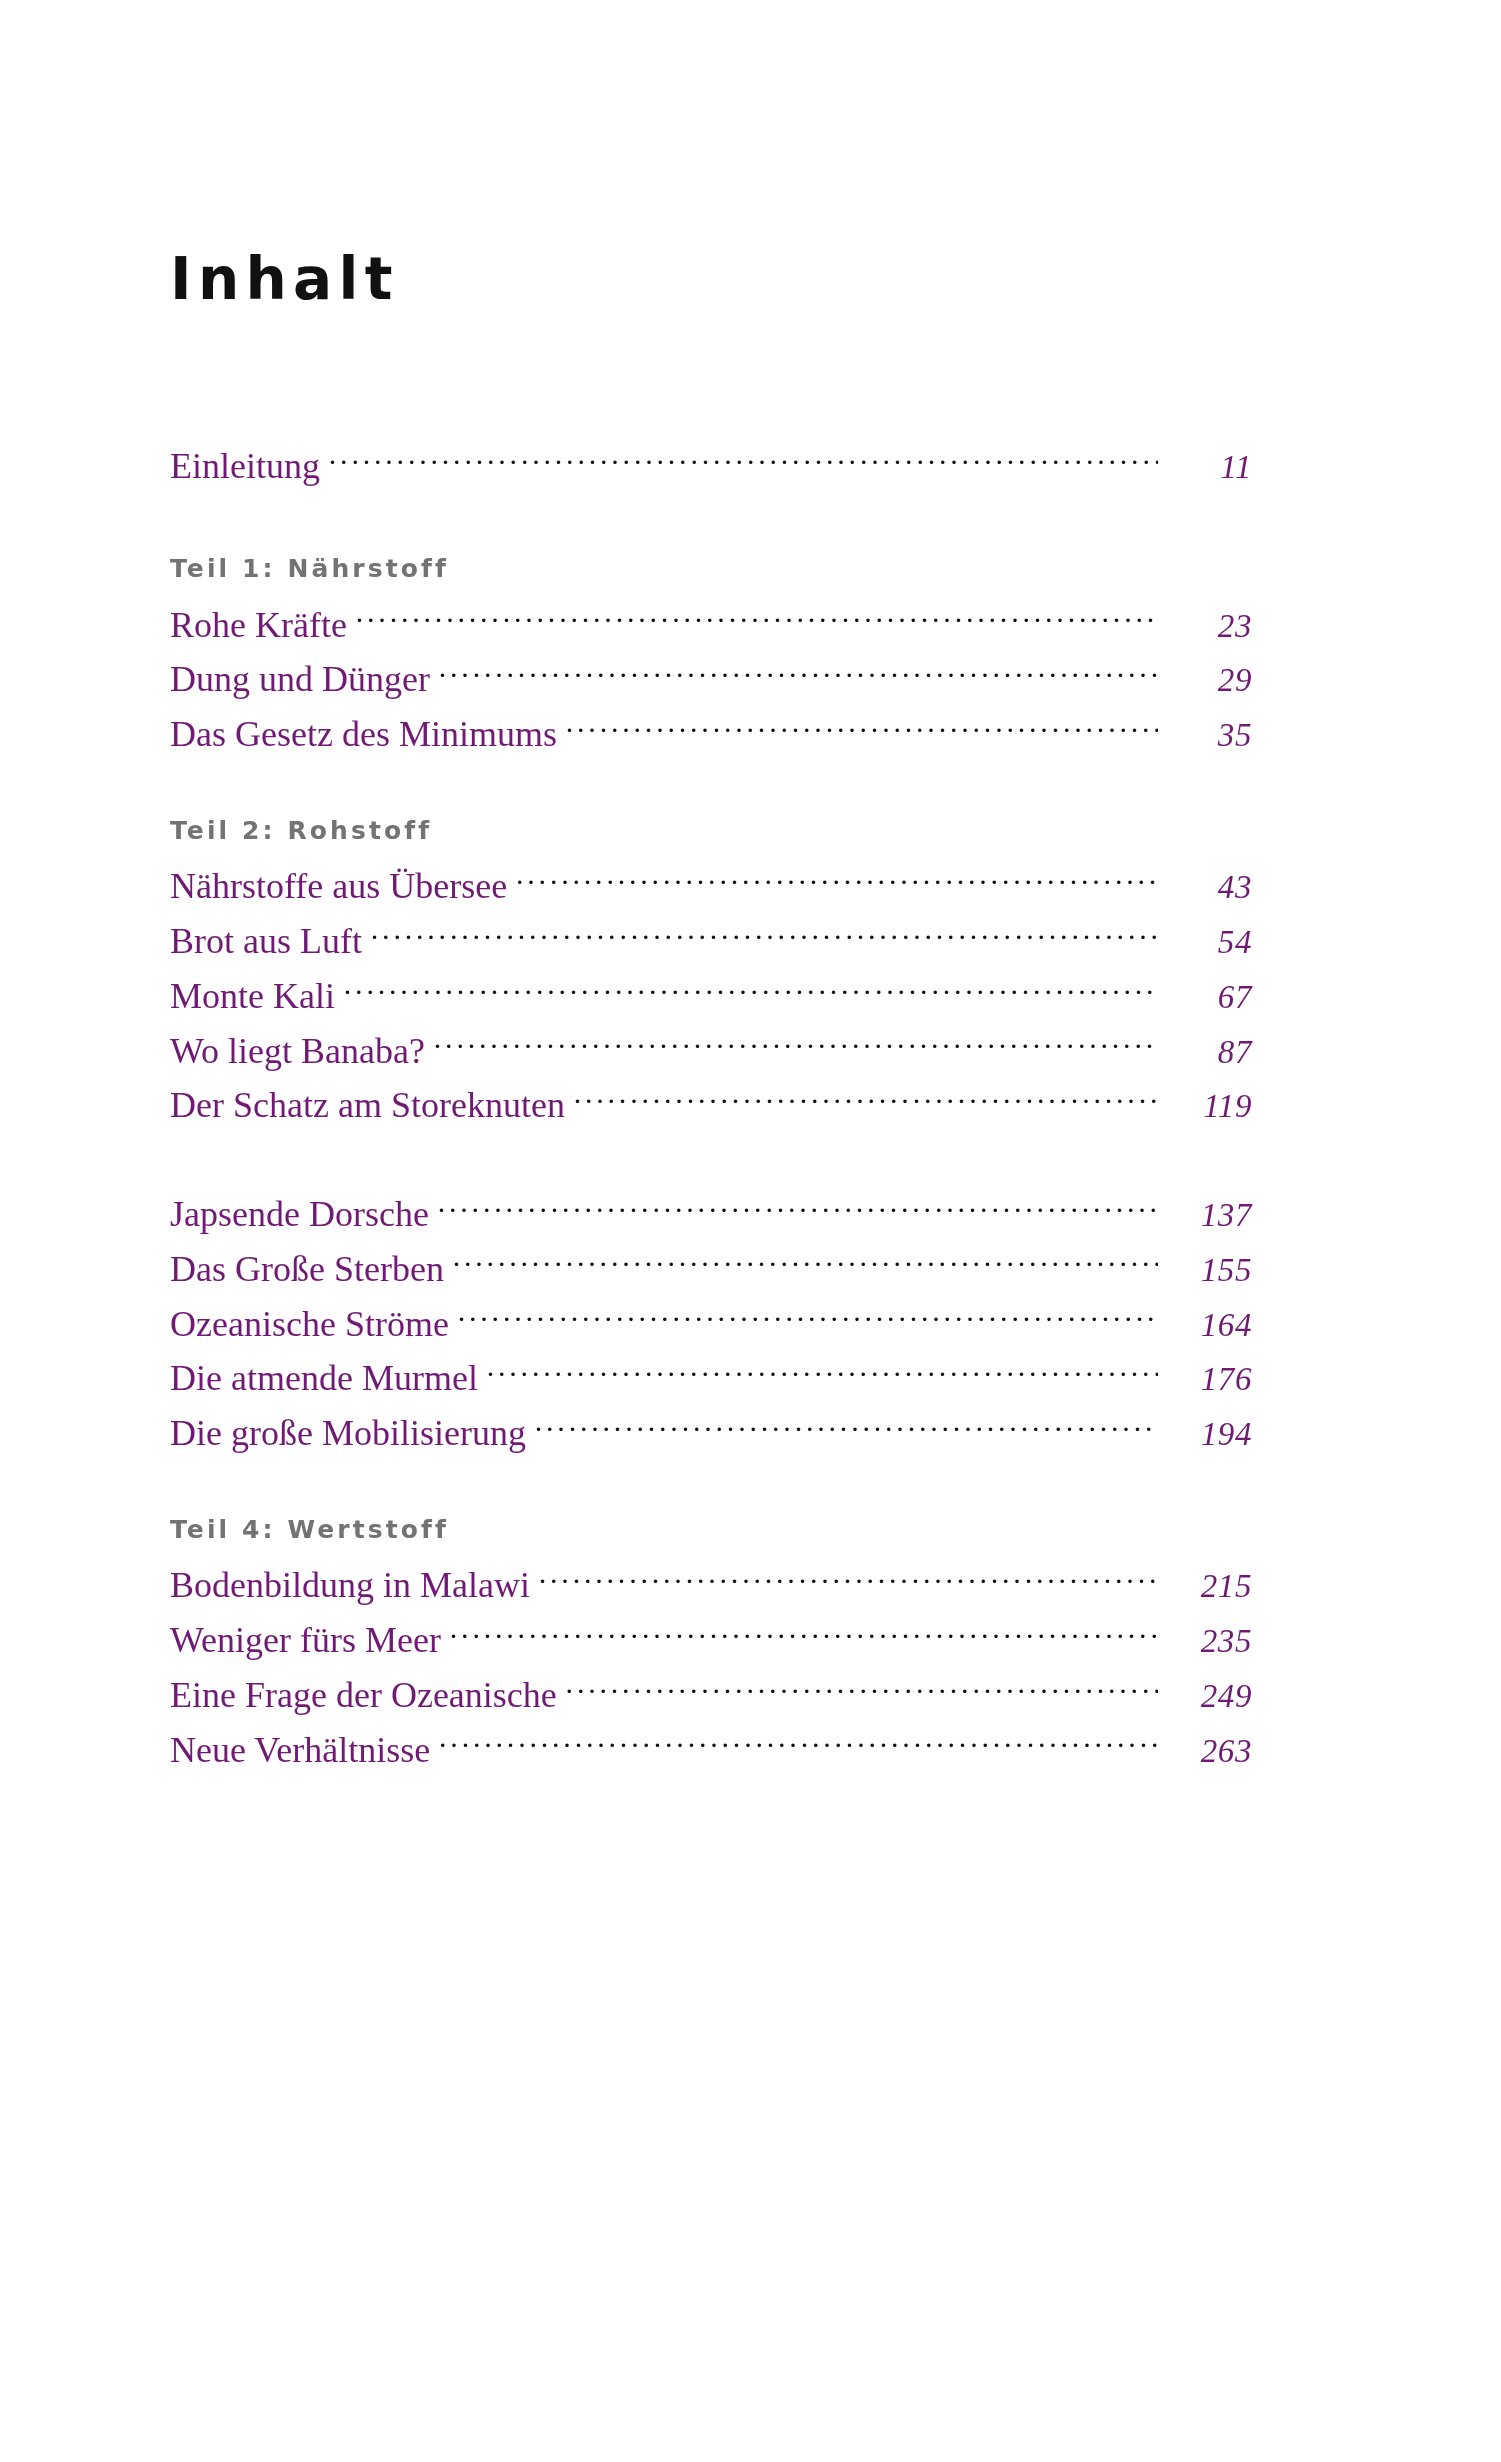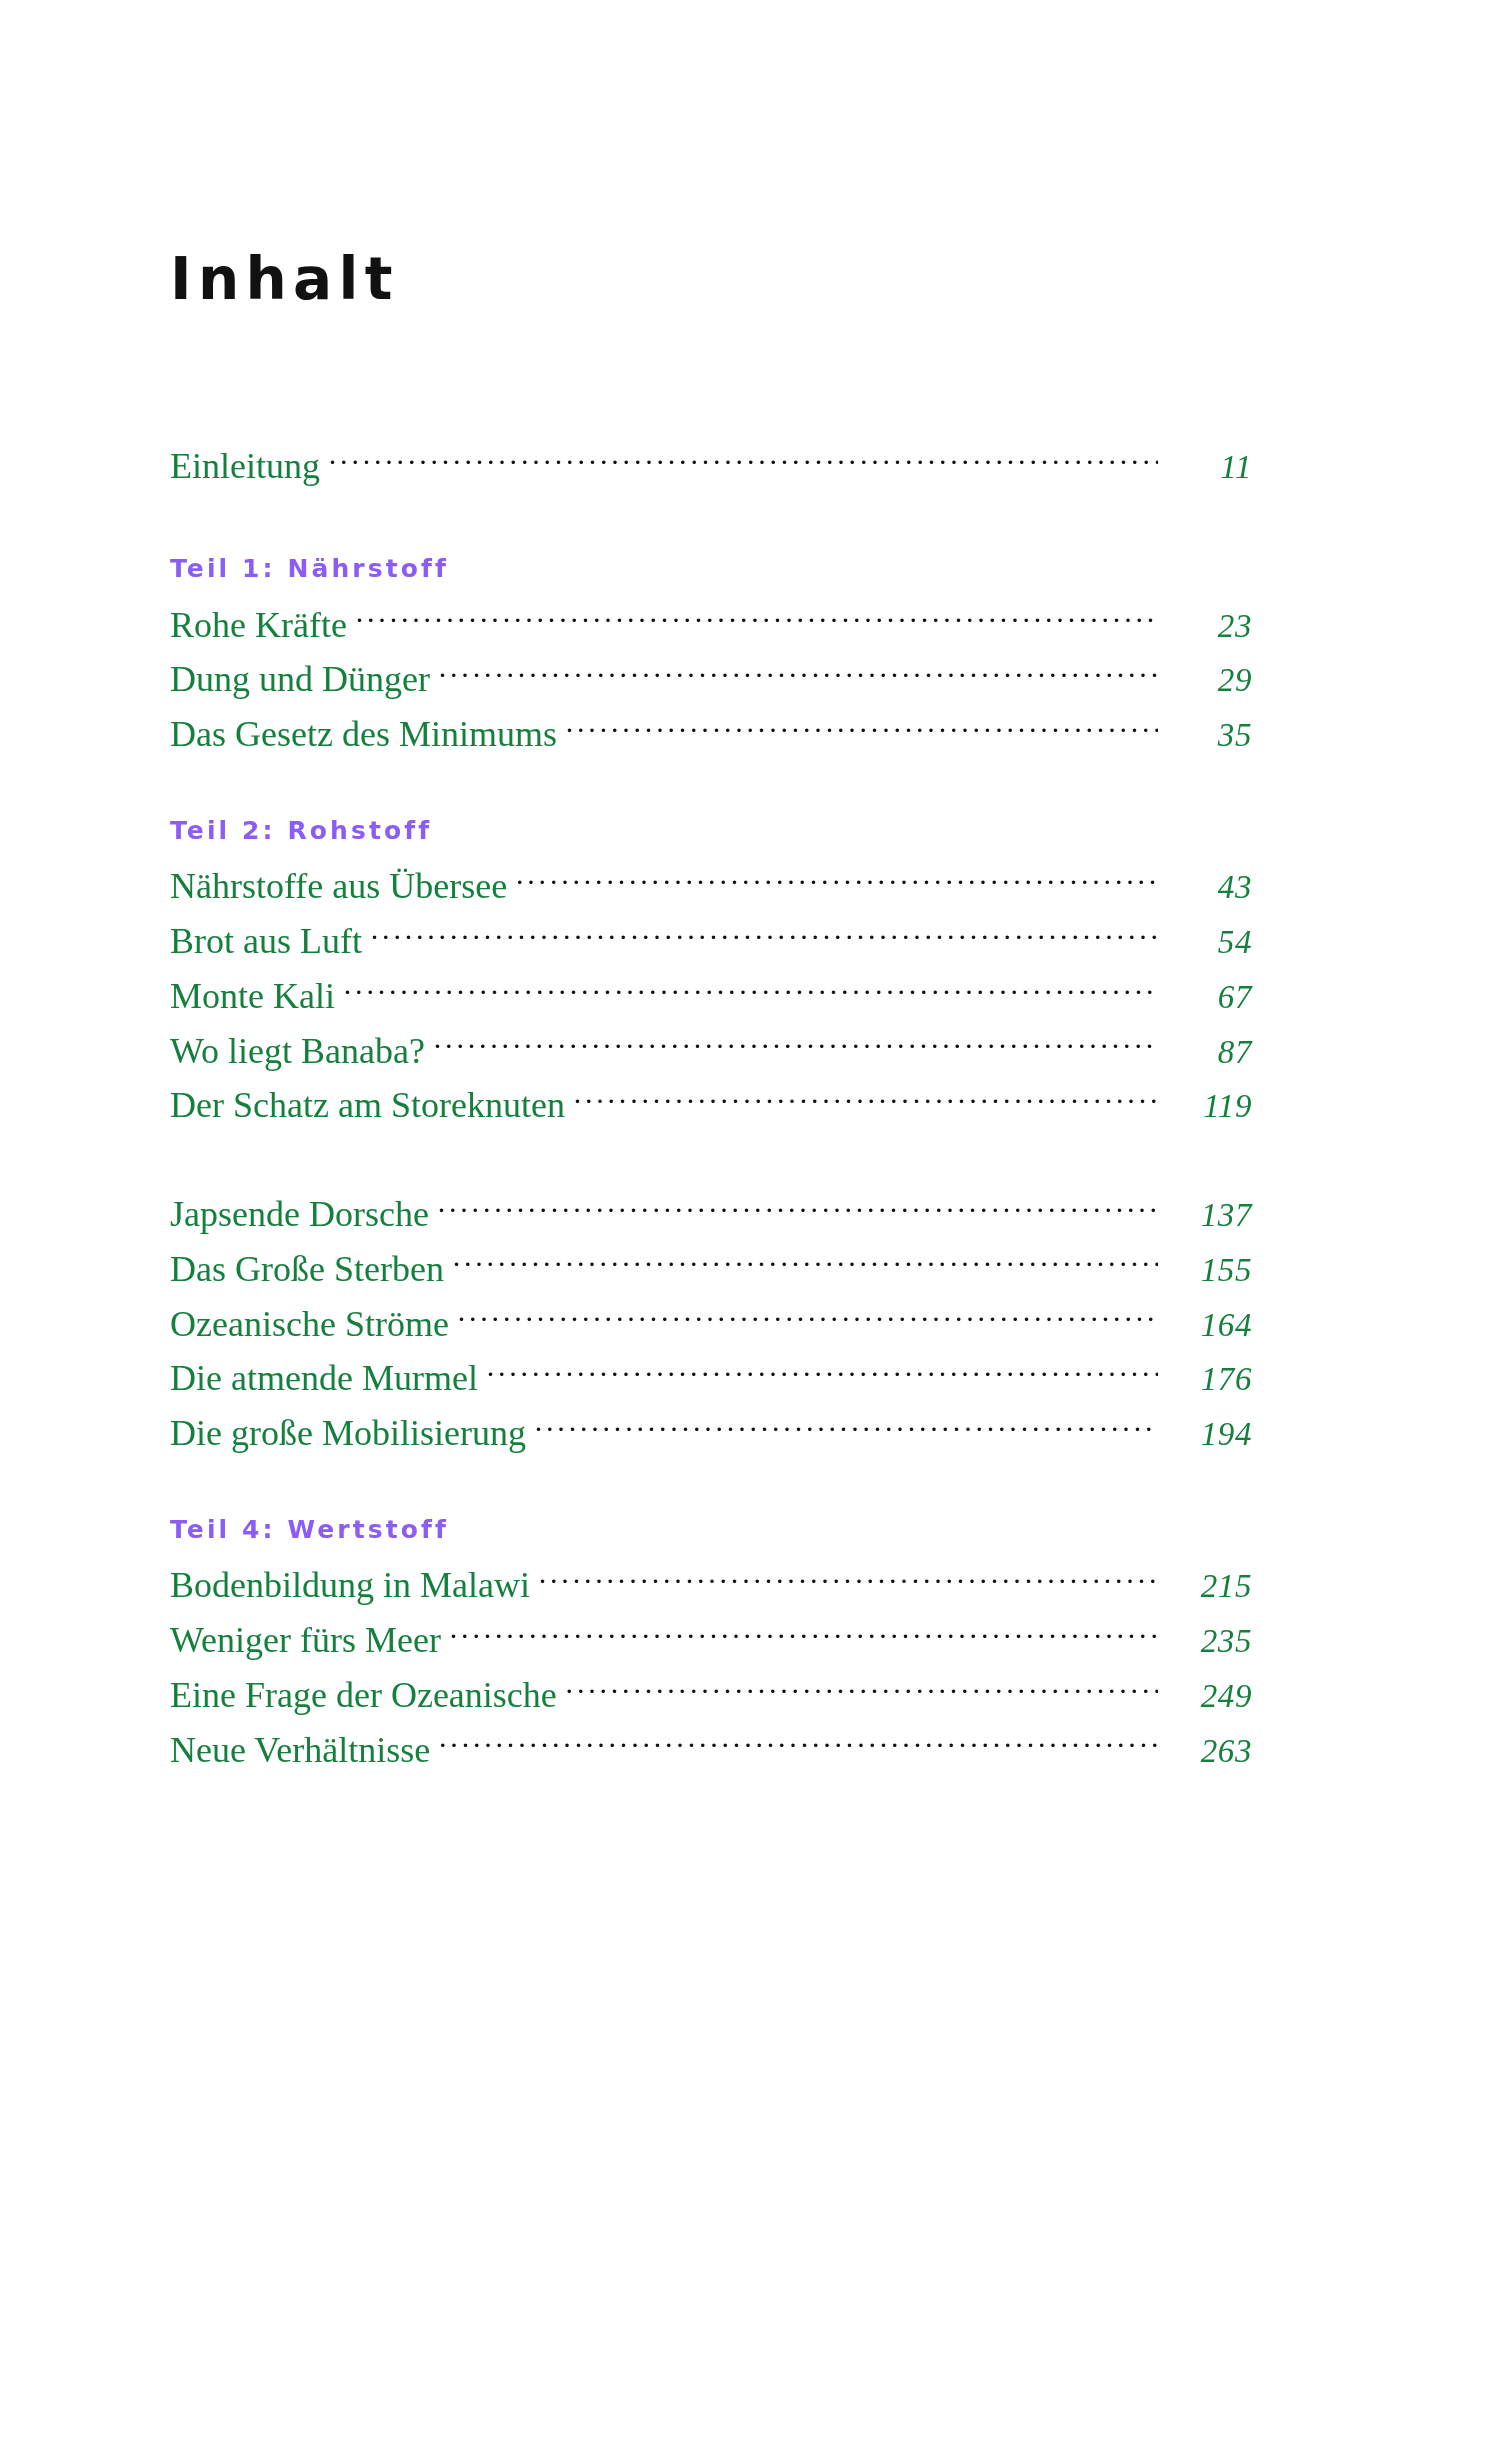--- a/index.html
+++ b/index.html
@@ -40,31 +40,31 @@
     margin-top: 0;
   }
   .part + .part {
     margin-top: 54px;
   }
   .part-heading {
     font-family: "DejaVu Sans", sans-serif;
     font-weight: 700;
     font-size: 25px;
     letter-spacing: 3.1px;
-    color: #8b5cf6;
+    color: #737373;
     margin: 0 0 13.8px 0;
     line-height: 1.2;
   }
   .entry {
     display: flex;
     align-items: baseline;
     width: 100%;
     font-size: 36px;
     line-height: 1.52;
-    color: #15803d;
+    color: #701a75;
   }
   .entry .label {
     white-space: nowrap;
     padding-right: 8.8px;
   }
   .entry .leader {
     flex: 1 1 auto;
     position: relative;
     overflow: hidden;
     height: 1em;

